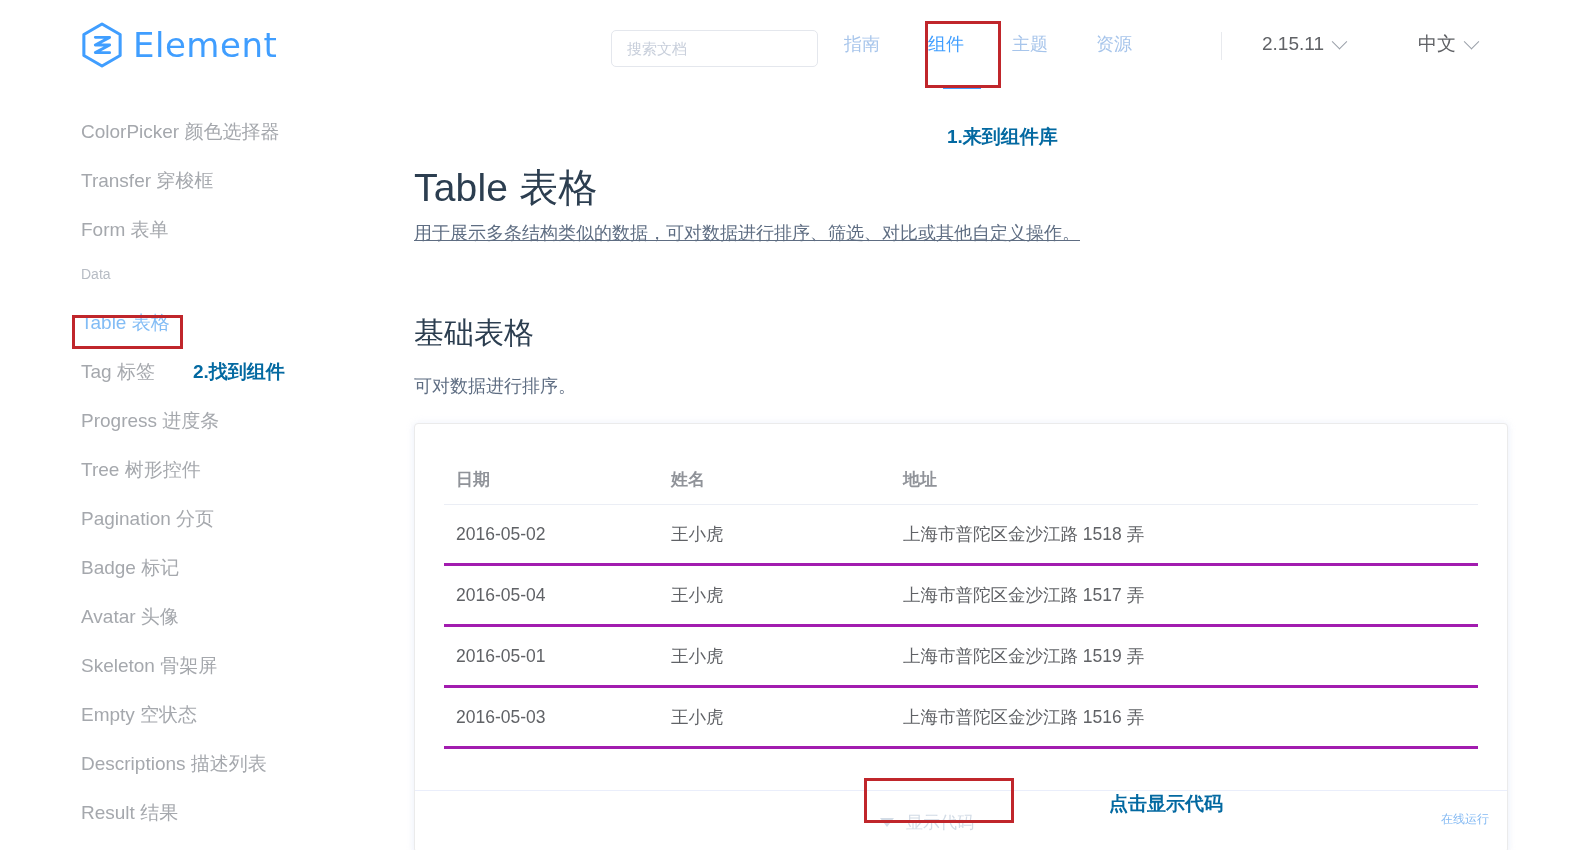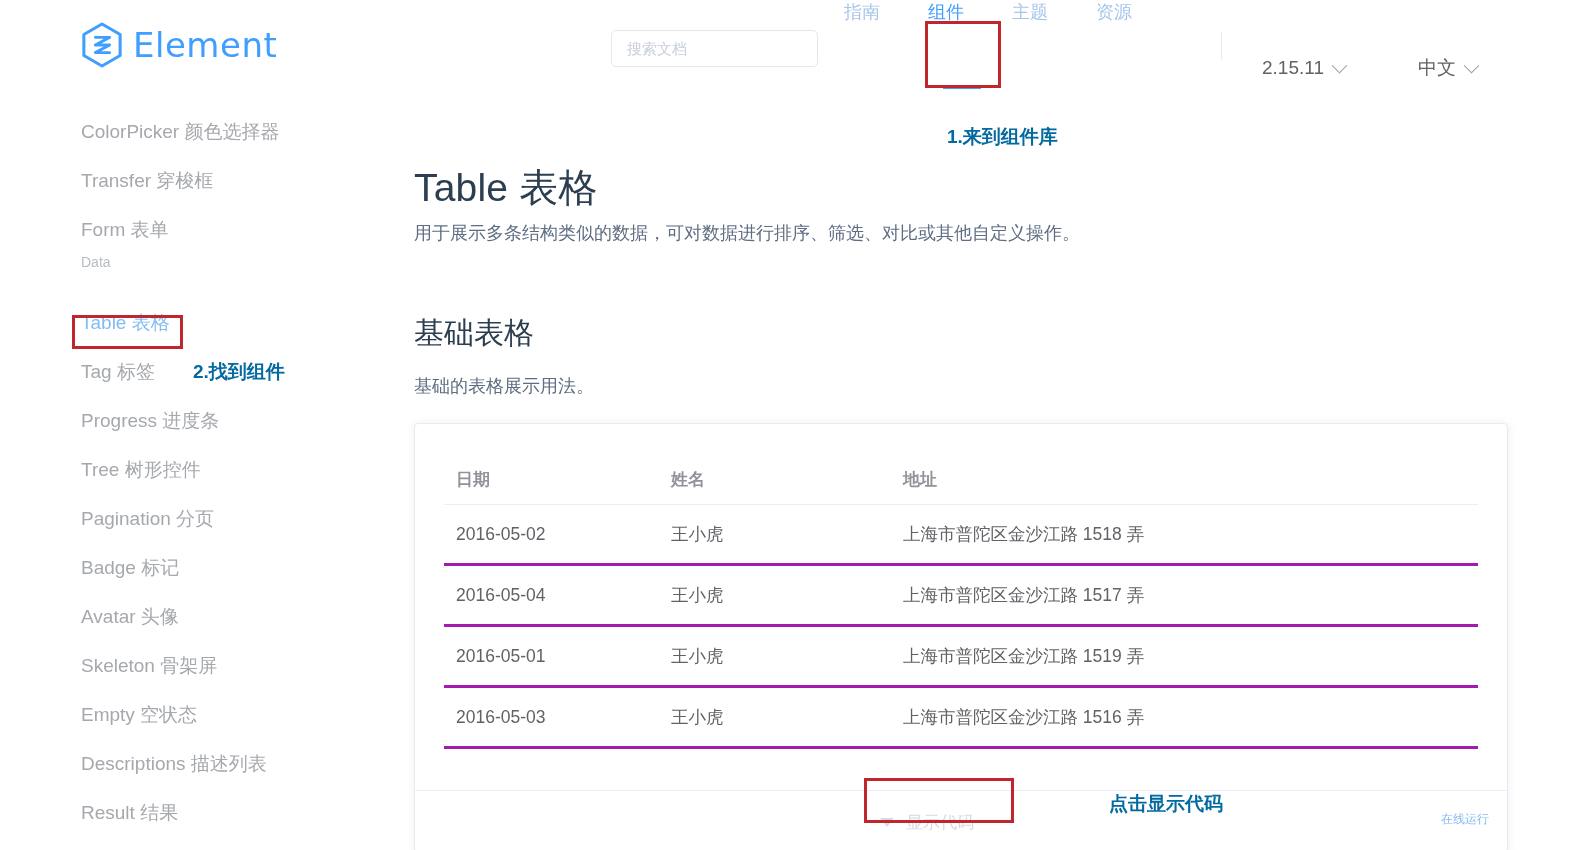--- a/index.html
+++ b/index.html
@@ -41,37 +41,37 @@
   }
   .search-input::placeholder { color: #c8cfdb; }
 
   .nav {
     position: absolute; left: 820px; top: 0; height: 88px;
     display: flex; align-items: center;
   }
   .nav-item {
     position: relative;
     height: 88px;
-    display: flex; align-items: flex-start; justify-content: center;
+    display: flex; align-items: center; justify-content: center;
     font-size: 18px; color: #a7c5eb;
     padding: 0 24px; cursor: pointer;
   }
   .nav-item.active { color: #409eff; }
   .nav-underline {
     position: absolute; left: 943px; top: 88px;
     width: 38px; height: 3px; background: #409eff;
   }
   .nav-divider {
     position: absolute; left: 1221px; top: 32px;
     width: 1px; height: 28px; background: #e8eaee;
   }
   .meta-group {
     position: absolute; top: 0; height: 88px;
     display: flex; align-items: center;
-    font-size: 19px; color: #606266; cursor: pointer; gap: 10px; margin-top: 24px;
+    font-size: 19px; color: #606266; cursor: pointer; gap: 10px;
   }
   .meta-version { left: 1262px; }
   .meta-lang { left: 1418px; }
   .caret {
     display: inline-block; width: 11px; height: 11px;
     border-right: 1.6px solid #9aa0a9; border-bottom: 1.6px solid #9aa0a9;
     transform: rotate(45deg) translate(-2px,-2px);
   }
 
   
@@ -81,37 +81,37 @@
   }
   .side-list { padding-top: 18px; }
   .side-item {
     height: 49px; display: flex; align-items: center;
     padding-left: 81px;
     font-size: 19px; color: #a5a8ad; cursor: pointer;
     font-weight: 300;
   }
   .side-item.active { color: #82bcf5; }
   .side-group {
-    height: 44px; display: flex; align-items: flex-start;
+    height: 44px; display: flex; align-items: center;
     padding-left: 81px; padding-bottom: 4px;
     font-size: 14px; color: #b7bcc4; font-weight: 400;
   }
 
   
   .main {
     position: absolute; left: 396px; top: 89px;
     width: 1193px; height: 761px; background: #fff; overflow: hidden;
   }
   .page-title {
     position: absolute; left: 18px; top: 72px;
     font-size: 39px; color: #2c3e50; font-weight: 400; letter-spacing: 0.2px;
   }
   .page-desc {
     position: absolute; left: 18px; top: 132px;
-    font-size: 18px; color: #5e6d82; font-weight: 300;
+    font-size: 18px; color: #5e6d82; font-weight: 300; text-decoration: underline;
   }
   .sec-title {
     position: absolute; left: 18px; top: 224px;
     font-size: 30px; color: #2c3e50; font-weight: 400;
   }
   .sec-desc {
     position: absolute; left: 18px; top: 285px;
     font-size: 18px; color: #5e6d82; font-weight: 300;
   }
 
@@ -276,21 +276,21 @@
         <span>Result 结果</span>
       </div>
     </div>
   </div>
 
   <div class="main">
 
     <h1 class="page-title">Table 表格</h1>
     <p class="page-desc">用于展示多条结构类似的数据，可对数据进行排序、筛选、对比或其他自定义操作。</p>
     <h2 class="sec-title">基础表格</h2>
-    <p class="sec-desc">基础的表格展示用法。</p>
+    <p class="sec-desc">可对数据进行排序。</p>
 
     <div class="demo-card">
       <div class="demo-body">
         <table class="el-table">
           <colgroup>
             <col class="c-date">
               <col class="c-name">
               <col>
           </colgroup>
           <thead>

